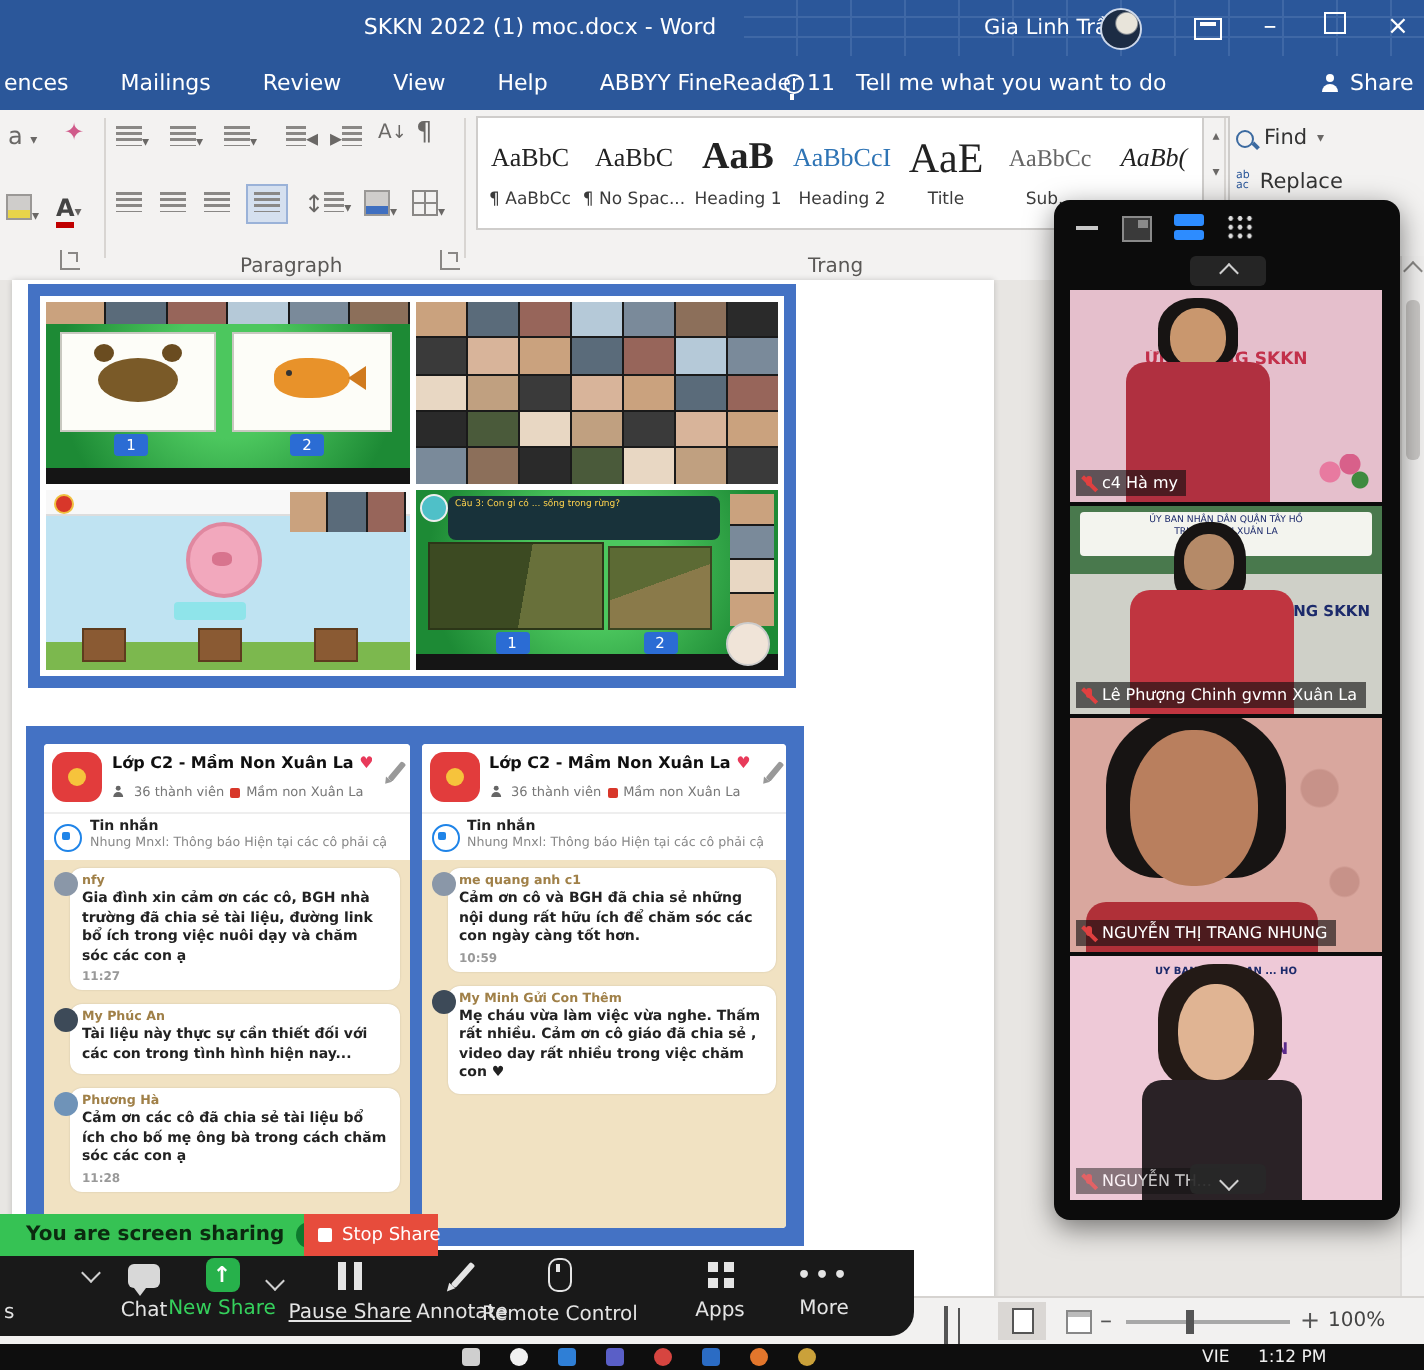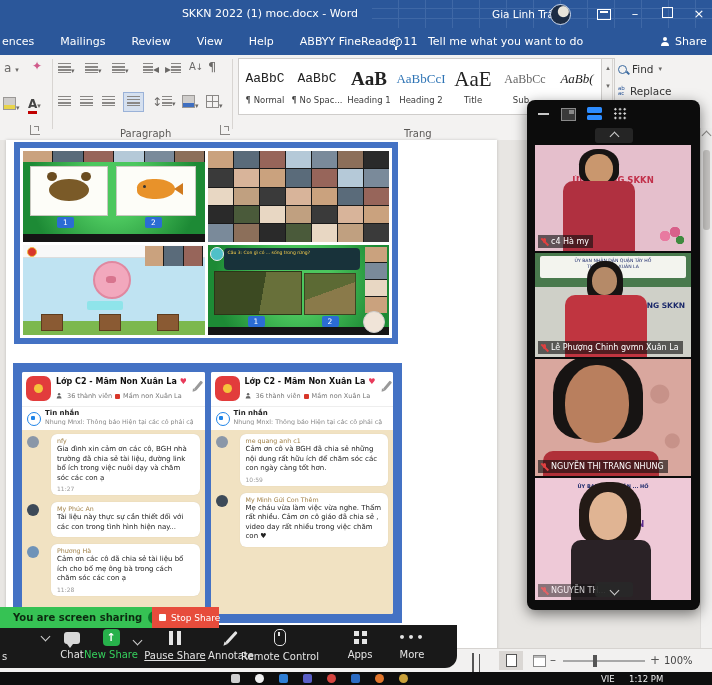--- a/index.html
+++ b/index.html
@@ -46,21 +46,21 @@
   .i-lines.short{width:10px;}
   .sel{background:#d5e0ef;outline:1px solid #9ab2d8;}
   .i-borders{display:inline-block;width:11px;height:11px;border:1px solid #8a8886;
     background:linear-gradient(#8a8886,#8a8886) center/100% 1px no-repeat,linear-gradient(#8a8886,#8a8886) center/1px 100% no-repeat;}
   .i-shade{display:inline-block;width:11px;height:11px;background:linear-gradient(180deg,#cfcdcb 0 7px,#3f6fc0 7px);border:1px solid #9a9896;}
   .fontcolor-a{font-size:12px;font-weight:bold;color:#444;border-bottom:3px solid #c00000;line-height:12px;}
   
   #styles-gallery{position:absolute;left:238px;top:3px;width:362px;height:55px;background:#fff;border:1px solid #cfcdcb;display:flex;overflow:hidden;}
   .style-item{width:52px;flex:0 0 52px;text-align:center;padding-top:4px;}
   .style-sample{height:32px;line-height:32px;font-size:13px;color:#222;font-family:"Liberation Serif","DejaVu Serif",serif;white-space:nowrap;overflow:hidden;}
-  .st-normal .style-sample,.style-sample.st-normal{font-family:Liberation Mono, monospace;}
+  .st-normal .style-sample,.style-sample.st-normal{font-family:Liberation Serif, serif;}
   .st-normal{font-family:"DejaVu Sans","Liberation Sans",sans-serif;}
   .st-h1{font-size:19px;font-weight:bold;}
   .st-h2{font-size:13px;color:#2e74b5;}
   .st-title{font-size:21px;}
   .st-sub{font-size:12px;color:#666;}
   .st-quote{font-size:13px;font-style:italic;}
   .style-label{font-size:8.5px;color:#3b3b3b;white-space:nowrap;overflow:hidden;}
   #styles-arrows{position:absolute;left:601px;top:3px;width:12px;height:55px;background:#f3f2f1;border:1px solid #cfcdcb;
     display:flex;flex-direction:column;align-items:center;justify-content:space-around;font-size:7px;color:#6a6866;}
   
@@ -132,21 +132,21 @@
   .pin-ico{position:absolute;left:5px;top:5px;width:12px;height:12px;border-radius:50%;border:1.5px solid #1f84e8;}
   .pin-ico::after{content:'';position:absolute;left:2.5px;top:2.5px;width:4px;height:4px;background:#1f84e8;border-radius:1px;}
   .pin-title{position:absolute;left:23px;top:2px;font-size:7px;font-weight:bold;color:#222;}
   .pin-text{position:absolute;left:23px;top:11px;width:148px;font-size:6.3px;color:#888;white-space:nowrap;overflow:hidden;}
   .chat-body{position:absolute;left:0;top:58px;right:0;bottom:0;background:#f1e2c2;overflow:hidden;padding-top:4px;}
   .msg{position:relative;margin:0 5px 7px 5px;}
   .msg-avatar{position:absolute;left:0;top:2px;width:12px;height:12px;border-radius:50%;background:#8a97a8;}
   .msg:nth-child(2) .msg-avatar{background:#3d4a58;}
   .msg:nth-child(3) .msg-avatar{background:#6f93b8;}
   .msg:nth-child(4) .msg-avatar{background:#9aa77f;}
-  .msg-bubble{margin-left:24px;background:#fff;border-radius:6px;padding:3px 6px 3px 6px;box-shadow:0 0 1px rgba(0,0,0,.15);}
+  .msg-bubble{margin-left:8px;background:#fff;border-radius:6px;padding:3px 6px 3px 6px;box-shadow:0 0 1px rgba(0,0,0,.15);font-weight:bold;}
   .msg-sender{font-size:6.3px;color:#a08048;margin-bottom:1px;}
   .msg-text{font-size:7px;line-height:9.5px;color:#222;}
   .msg-time{font-size:6px;color:#999;margin-top:2px;}
 
   
   #zoompanel{position:absolute;left:527px;top:100px;width:173px;height:510px;background:#0c0c0c;border-radius:8px;box-shadow:0 4px 14px rgba(0,0,0,.5);z-index:30;}
   .i-min{position:absolute;left:11px;top:13px;width:11px;height:2px;background:#c8c8c8;}
   .i-speaker{position:absolute;left:34px;top:8px;width:13px;height:11px;border:1px solid #8a8a8a;background:#3a3a3a;}
   .i-speaker::after{content:'';position:absolute;right:1px;top:1px;width:5px;height:4px;background:#8a8a8a;}
   .i-gallery{position:absolute;left:60px;top:7px;width:15px;height:13px;}
@@ -306,21 +306,21 @@
     <div class="rico" style="left:182px;top:40px;"><span class="i-shade"></span><span class="dd">▾</span></div>
     <div class="rico" style="left:206px;top:40px;"><span class="i-borders"></span><span class="dd">▾</span></div>
     <div class="grp-label" style="left:120px;">Paragraph</div>
     <div class="launcher" style="left:220px;top:70px;"></div>
     <div class="vsep" style="left:232px;"></div>
 
     <div id="styles-gallery">
 
         <div class="style-item">
           <div class="style-sample st-normal">AaBbC</div>
-          <div class="style-label">¶ Normal</div>
+          <div class="style-label">¶ AaBbCc</div>
         </div>
 
         <div class="style-item">
           <div class="style-sample st-normal">AaBbC</div>
           <div class="style-label">¶ No Spac...</div>
         </div>
 
         <div class="style-item">
           <div class="style-sample st-h1">AaB</div>
           <div class="style-label">Heading 1</div>

